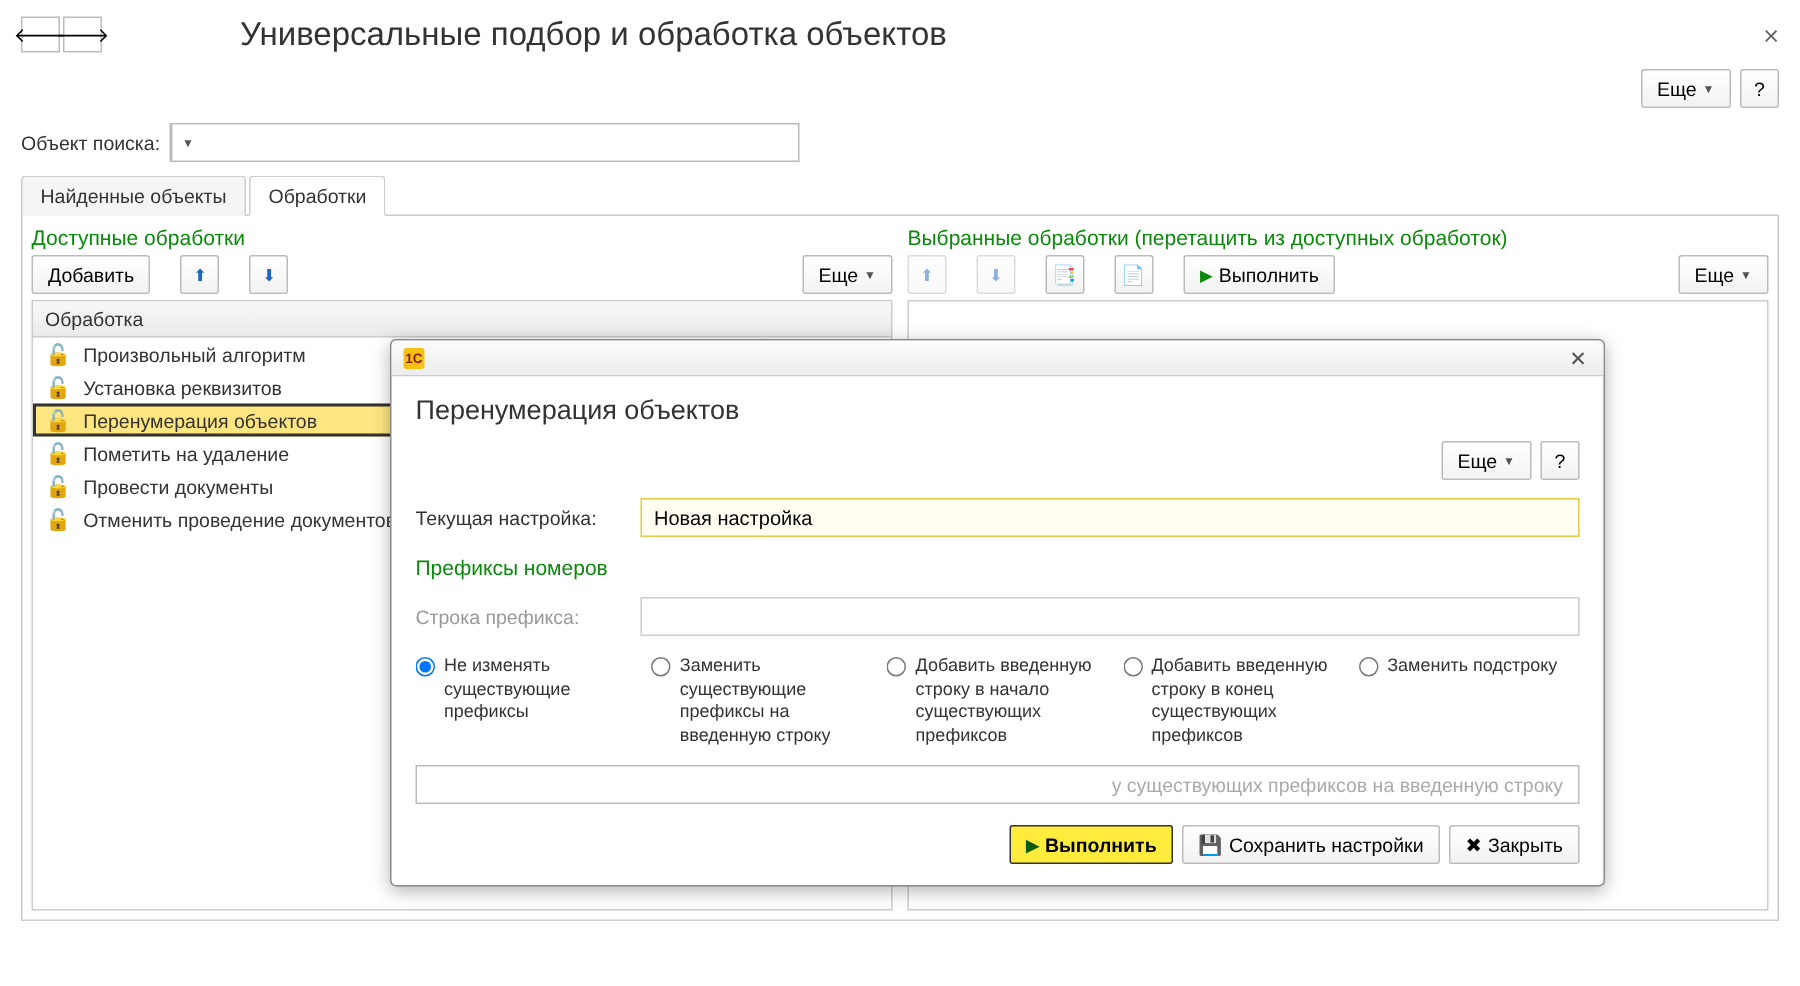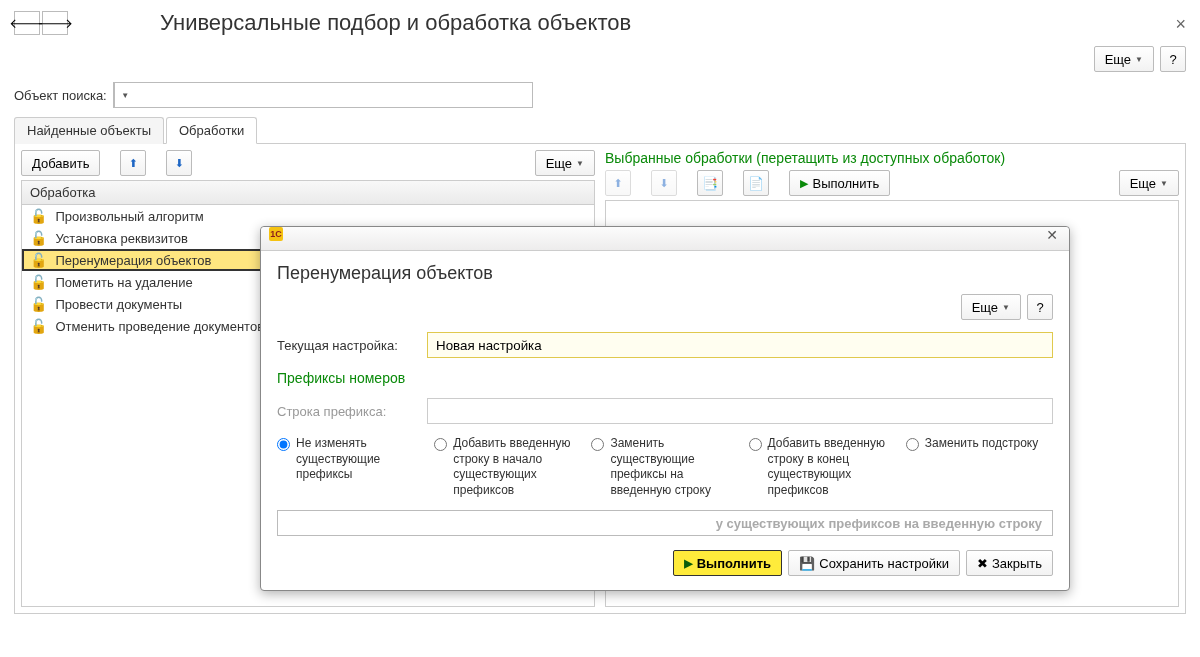--- a/index.html
+++ b/index.html
@@ -26,38 +26,38 @@
 .half { flex: 1; display: flex; flex-direction: column; }
 .section-title { color: #0a8a0a; font-size: 14px; margin-bottom: 4px; }
 .section-toolbar { display: flex; align-items: center; gap: 20px; margin-bottom: 4px; }
 .spacer { flex: 1; }
 .list { border: 1px solid #ccc; flex: 1; }
 .list-header { background: linear-gradient(#f8f8f8,#eaeaea); border-bottom: 1px solid #ccc; padding: 4px 8px; }
 .list-item { display: flex; align-items: center; gap: 8px; padding: 3px 8px; }
 .list-item.sel { outline: 2px solid #333; outline-offset: -2px; background: #ffe680; }
 .item-icon { font-size: 14px; }
 .dialog { position: absolute; left: 260px; top: 226px; width: 810px; background: #fff; border: 1px solid #888; border-radius: 4px; box-shadow: 0 3px 12px rgba(0,0,0,0.3); }
-.dlg-title { height: 24px; background: linear-gradient(#fcfcfc,#edecec); border-bottom: 1px solid #ccc; display: flex; padding: 0 8px; font-size: 12px; border-radius: 4px 4px 0 0; }
+.dlg-title { height: 24px; background: linear-gradient(#fcfcfc,#edecec); border-bottom: 1px solid #ccc; display: flex; align-items: center; padding: 0 8px; font-size: 12px; border-radius: 4px 4px 0 0; }
 .dlg-close { margin-left: auto; width: 18px; text-align: center; cursor: pointer; color: #555; font-size: 14px; }
 .dlg-body { padding: 12px 16px 14px; }
 .dlg-h1 { font-size: 18px; margin-bottom: 10px; }
 .dlg-toolbar { display: flex; justify-content: flex-end; gap: 6px; }
 .form-row { display: flex; align-items: center; gap: 10px; margin: 12px 0; }
 .form-label { width: 140px; }
 .form-label.dim { color: #999; }
 .input-text { height: 26px; border: 1px solid #e0c94d; background: #fff; padding: 0 8px; flex: 1; }
 .input-text.hl { background: #fffef0; }
 .input-num { height: 26px; border: 1px solid #bbb; width: 100px; text-align: right; padding: 0 6px; }
 .chk { width: 15px; height: 15px; border: 1px solid #999; }
 .sect-h { color: #0a8a0a; font-size: 14px; margin: 6px 0 8px; }
 .radios { display: flex; gap: 10px; align-items: flex-start; margin-bottom: 12px; }
 .radio-opt { display: flex; align-items: flex-start; gap: 6px; flex: 1; line-height: 1.3; }
 .radio-opt input { margin-top: 2px; }
 .radio-opt span { font-size: 12px; }
-.long-input { height: 26px; border: 1px solid #bbb; display: flex; align-items: center; margin-bottom: 14px; font-weight: bold; }
+.long-input { height: 26px; border: 1px solid #bbb; display: flex; align-items: center; margin-bottom: 14px; }
 .long-input .ph { flex: 1; padding: 0 8px; color: #aaa; text-align: left; }
 .long-input .ph.right { text-align: right; }
 .dlg-footer { display: flex; justify-content: flex-end; gap: 6px; }
 .arrow-up, .arrow-down { font-size: 11px; color: #1e66c4; }
 .tri { font-size: 8px; color: #555; }
 .play { color: #0a8a0a; font-size: 11px; }
 .logo1c { width: 14px; height: 14px; background: #f5c211; border-radius: 2px; display: inline-block; margin-right: 4px; font-size: 9px; text-align: center; line-height: 14px; color: #8a1c1c; font-weight: bold; }
 </style>
 </head>
 <body>
@@ -86,20 +86,21 @@
   </div>
 </div>
 
 <div class="tabs-wrap">
   <div class="tabs">
     <div class="tab inactive">Найденные объекты</div>
     <div class="tab active">Обработки</div>
   </div>
   <div class="panel">
     <div class="half">
+      <div class="section-title">Доступные обработки</div>
       <div class="section-toolbar">
         <button class="btn">Добавить</button>
         <button class="btn sq">
             <span class="arrow-up">⬆</span>
           </button>
         <button class="btn sq">
             <span class="arrow-down">⬇</span>
           </button>
         <div class="spacer"></div>
         <button class="btn">
@@ -184,25 +185,25 @@
       <span class="form-label dim">Строка префикса:</span>
       <div class="input-text" style="border-color:#ccc;"></div>
     </div>
     <div class="radios">
       <label class="radio-opt">
           <input type="radio" checked="" style="">
           <span>Не изменять существующие префиксы</span>
         </label>
       <label class="radio-opt">
           <input type="radio" style="">
+          <span>Заменить существующие префиксы на введенную строку</span>
+        </label>
+      <label class="radio-opt">
+          <input type="radio" style="">
           <span>Добавить введенную строку в начало существующих префиксов</span>
-        </label>
-      <label class="radio-opt">
-          <input type="radio" style="">
-          <span>Заменить существующие префиксы на введенную строку</span>
         </label>
       <label class="radio-opt">
           <input type="radio" style="">
           <span>Добавить введенную строку в конец существующих префиксов</span>
         </label>
       <label class="radio-opt">
           <input type="radio" style="">
           <span>Заменить подстроку</span>
         </label>
     </div>

